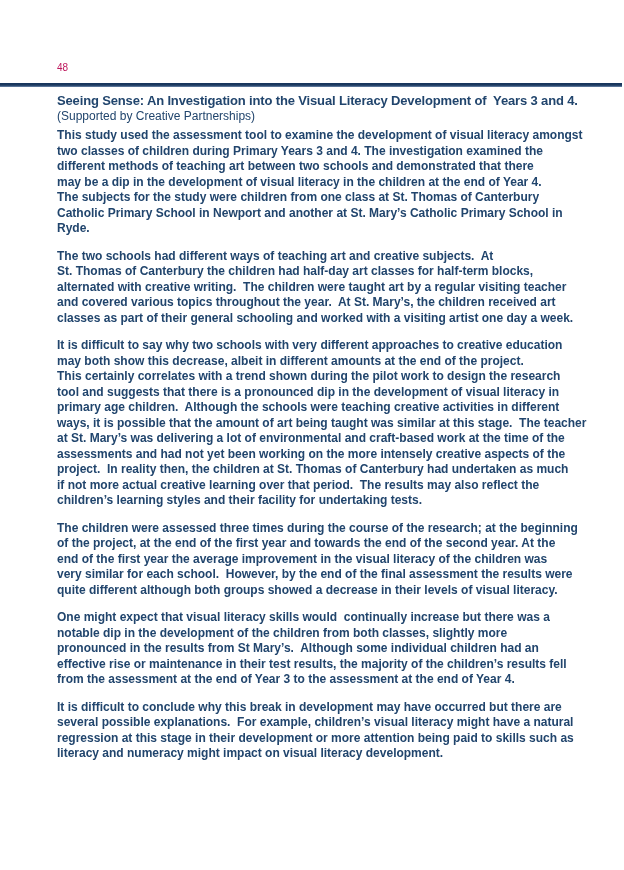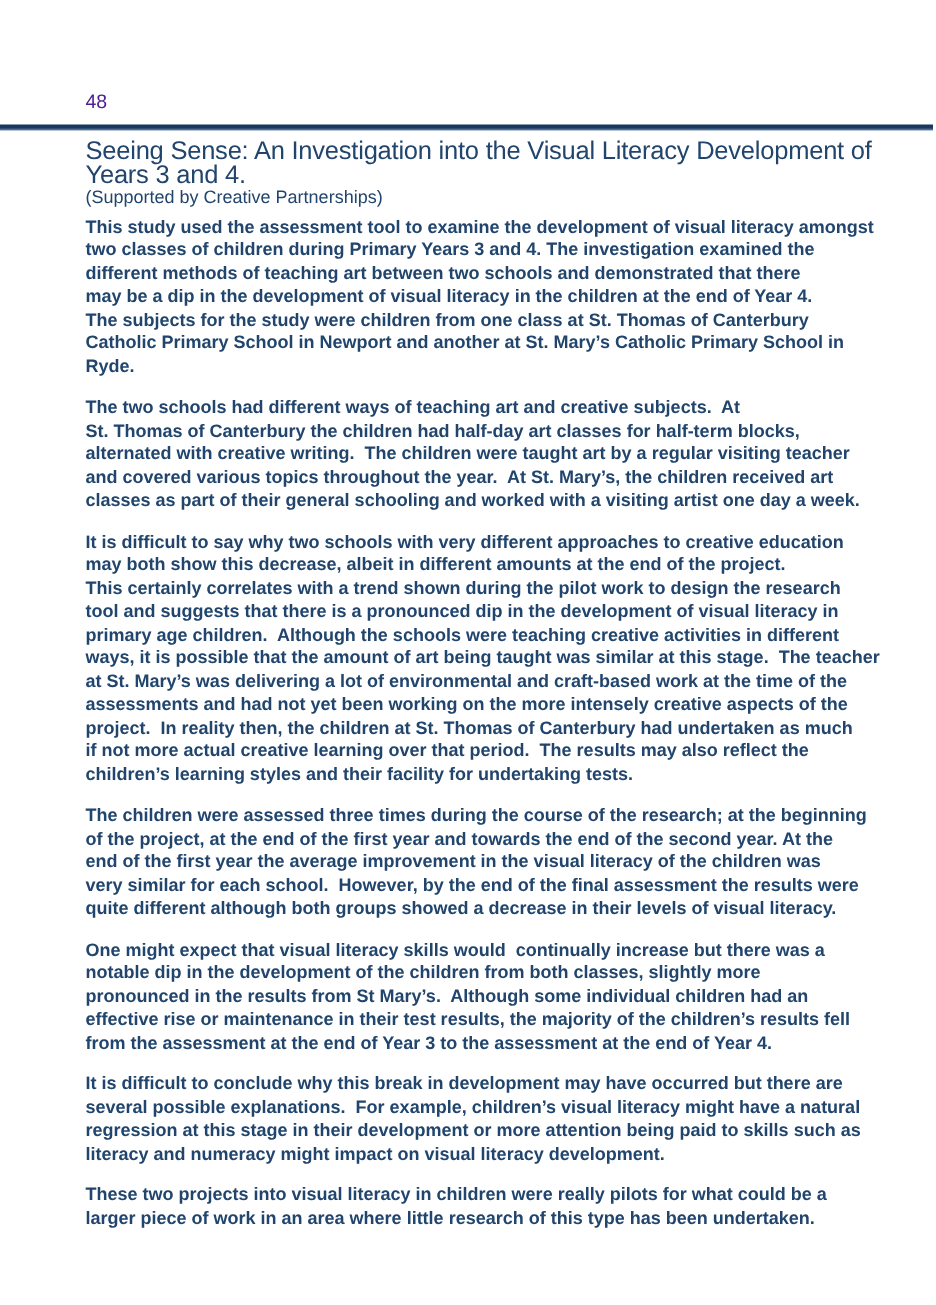--- a/index.html
+++ b/index.html
@@ -13,45 +13,45 @@
     height: 870px;
     background: #ffffff;
     overflow: hidden;
     font-family: "Liberation Sans", sans-serif;
     color: #21456d;
   }
   .page-number {
     position: absolute;
     left: 57px;
     top: 60px;
-    font-size: 13px;
+    font-size: 10px;
     line-height: 15px;
-    color: #4c1d95;
+    color: #be185d;
   }
   .header-rule {
     position: absolute;
     left: 0;
     top: 83px;
     width: 622px;
     height: 4px;
     background: linear-gradient(to bottom, #16345c 0%, #1c3a60 55%, #7089ac 100%);
   }
   .content {
     position: absolute;
     left: 57px;
     top: 93px;
     width: 563px;
     font-size: 12px;
     line-height: 15.5px;
     color: #21456d;
   }
   .article-title {
     margin: 0;
-    font-size: 17px;
-    font-weight: 400;
+    font-size: 13px;
+    font-weight: 700;
     letter-spacing: -0.15px;
     white-space: pre-wrap;
   }
   .article-subtitle {
     margin: 0 0 4px 0;
     white-space: pre-wrap;
   }
   .para {
     margin: 0 0 12px 0;
     white-space: pre-wrap;
@@ -109,18 +109,16 @@
 notable dip in the development of the children from both classes, slightly more
 pronounced in the results from St Mary’s.  Although some individual children had an
 effective rise or maintenance in their test results, the majority of the children’s results fell
 from the assessment at the end of Year 3 to the assessment at the end of Year 4.</p>
 
     <p class="para">It is difficult to conclude why this break in development may have occurred but there are
 several possible explanations.  For example, children’s visual literacy might have a natural
 regression at this stage in their development or more attention being paid to skills such as
 literacy and numeracy might impact on visual literacy development.</p>
 
-    <p class="para">These two projects into visual literacy in children were really pilots for what could be a
-larger piece of work in an area where little research of this type has been undertaken.</p>
 
   </div>
 
 </div>
 
 </body></html>

